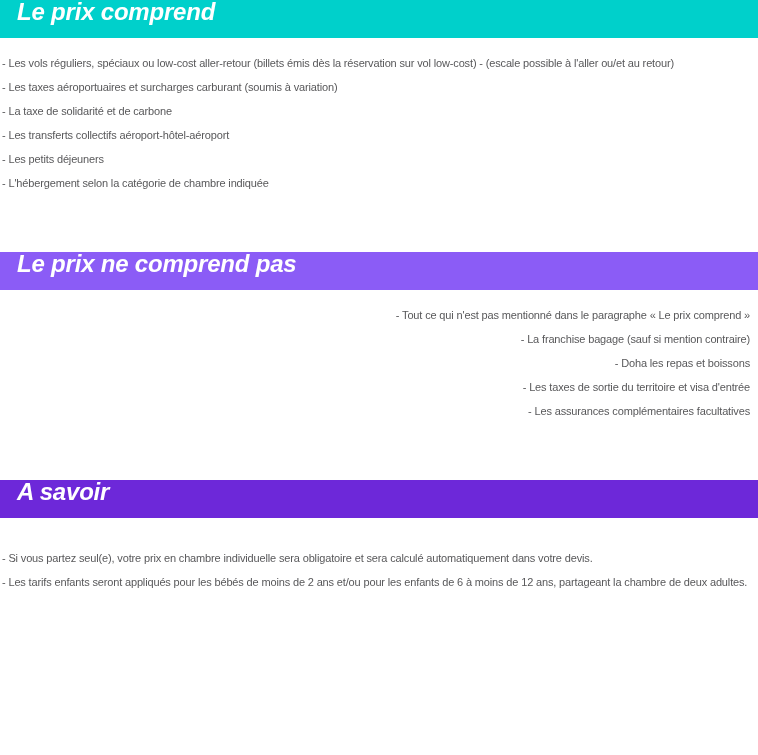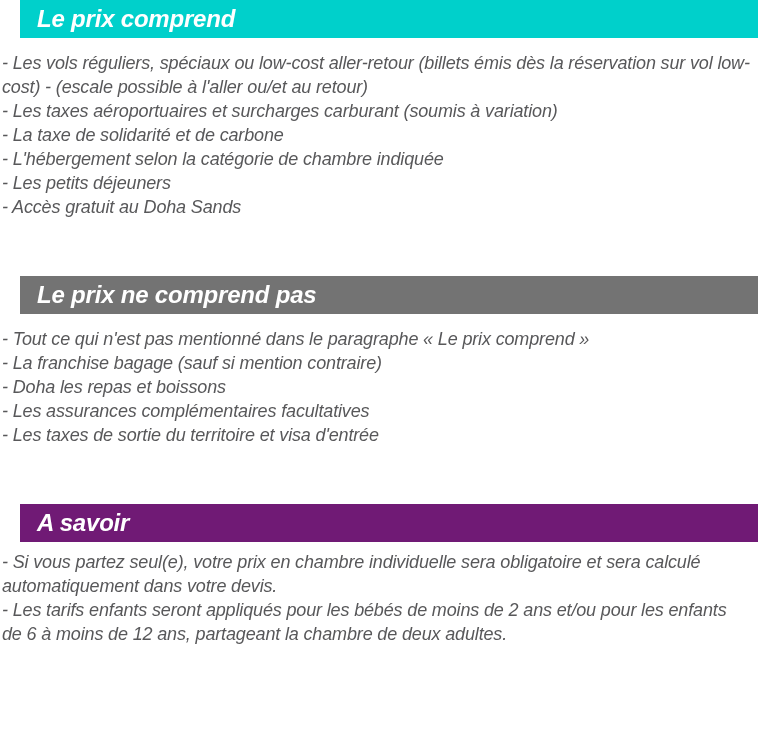--- a/index.html
+++ b/index.html
@@ -18,96 +18,94 @@
     width: 758px;
     height: 755px;
     position: relative;
     background: #ffffff;
   }
 
   .section-bar {
     background: #00d0cb;
     height: 38px;
     display: flex;
-    align-items: center;
+    align-items: flex-start;
     padding: 0 0 0 17px;
     box-sizing: border-box;
-    margin-left: 20px;
   }
 
   .section-bar .bar-title {
     color: #ffffff;
     font-style: italic;
     font-weight: bold;
     font-size: 24px;
     line-height: 24px;
     letter-spacing: -0.2px;
     white-space: nowrap;
     font-family: "Liberation Sans", "DejaVu Sans", sans-serif;
   }
 
   .section-body {
     padding: 13px 0 0 0;
     color: #58585a;
-    font-style: italic;
-    font-size: 18px;
+    font-size: 11px;
     line-height: 24px;
     font-family: "Liberation Sans", "DejaVu Sans", sans-serif;
   }
 
   .section-body .line {
     padding: 0 8px 0 2px;
     margin: 0;
     white-space: normal;
     letter-spacing: -0.15px;
   }
 
   .spacer-after-1 { height: 57px; }
   .spacer-after-2 { height: 57px; }
 
-  .sec3 .section-body { padding-top: 8px; }
+  .sec3 .section-body { padding-top: 28px; }
 </style>
 </head>
 <body>
 
 <div class="page">
 
   <div class="section sec1">
     <div class="section-bar" style="background: rgb(0, 208, 203);">
       <span class="bar-title">Le prix comprend</span>
     </div>
     <div class="section-body" style="color: rgb(88, 88, 90);">
       <p class="line">- Les vols réguliers, spéciaux ou low-cost aller-retour (billets émis dès la réservation sur vol low-cost) - (escale possible à l'aller ou/et au retour)</p>
       <p class="line">- Les taxes aéroportuaires et surcharges carburant (soumis à variation)</p>
       <p class="line">- La taxe de solidarité et de carbone</p>
+      <p class="line">- Les transferts collectifs aéroport-hôtel-aéroport</p>
+      <p class="line">- Les petits déjeuners</p>
       <p class="line">- L'hébergement selon la catégorie de chambre indiquée</p>
-      <p class="line">- Les petits déjeuners</p>
-      <p class="line">- Accès gratuit au Doha Sands</p>
     </div>
   </div>
 
   <div class="spacer-after-1"></div>
 
   <div class="section sec2">
-    <div class="section-bar" style="background: #737373;">
+    <div class="section-bar" style="background: #8b5cf6;">
       <span class="bar-title">Le prix ne comprend pas</span>
     </div>
-    <div class="section-body" style="color: rgb(88, 88, 90);">
+    <div class="section-body" style="color: rgb(88, 88, 90); text-align: right;">
       <p class="line">- Tout ce qui n'est pas mentionné dans le paragraphe « Le prix comprend »</p>
       <p class="line">- La franchise bagage (sauf si mention contraire)</p>
       <p class="line">- Doha les repas et boissons</p>
+      <p class="line">- Les taxes de sortie du territoire et visa d'entrée</p>
       <p class="line">- Les assurances complémentaires facultatives</p>
-      <p class="line">- Les taxes de sortie du territoire et visa d'entrée</p>
     </div>
   </div>
 
   <div class="spacer-after-2"></div>
 
   <div class="section sec3">
-    <div class="section-bar" style="background: #701a75;">
+    <div class="section-bar" style="background: #6d28d9;">
       <span class="bar-title">A savoir</span>
     </div>
     <div class="section-body" style="color: rgb(88, 88, 90);">
       <p class="line">- Si vous partez seul(e), votre prix en chambre individuelle sera obligatoire et sera calculé automatiquement dans votre devis.</p>
       <p class="line">- Les tarifs enfants seront appliqués pour les bébés de moins de 2 ans et/ou pour les enfants de 6 à moins de 12 ans, partageant la chambre de deux adultes.</p>
     </div>
   </div>
 
 </div>
 

